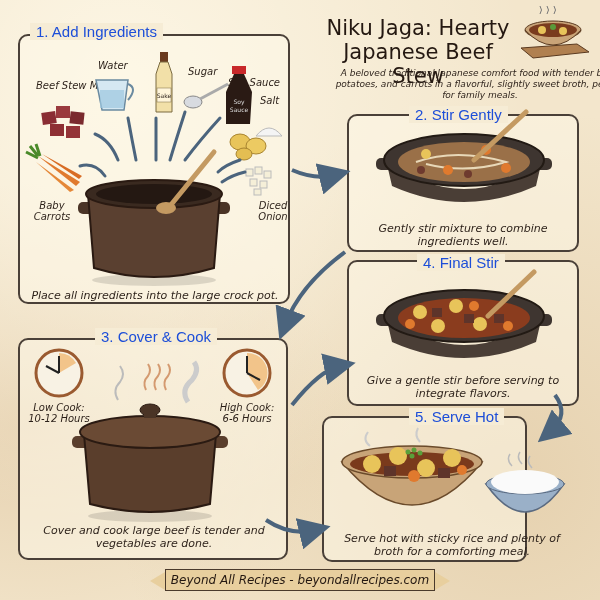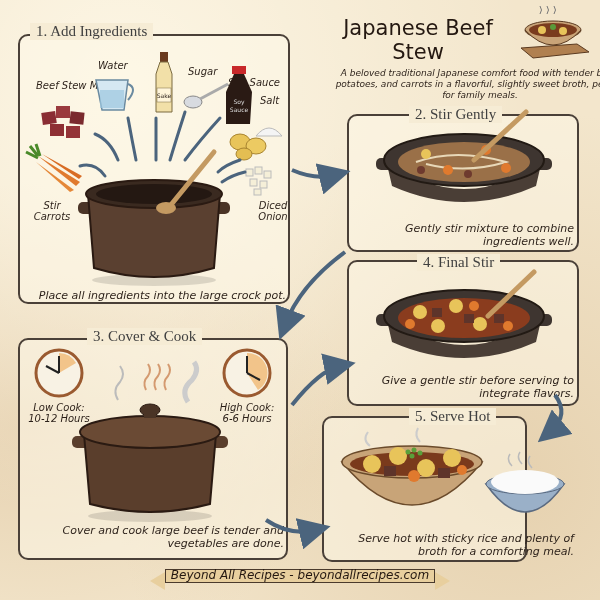--- a/index.html
+++ b/index.html
@@ -17,28 +17,28 @@
   .panel {
     position: absolute;
     border: 2px solid #4a4038;
     border-radius: 10px;
     background: rgba(253,247,232,0.55);
   }
   .panel-title {
     position: absolute;
     background: #f6ecd5;
     padding: 0 6px;
-    font-family: Liberation Serif, serif;
+    font-family: Liberation Sans, sans-serif;
     font-size: 15px;
-    color: #404040;
+    color: #1d4ed8;
     white-space: nowrap;
   }
   .caption {
     position: absolute;
-    text-align: right;
+    text-align: center;
     font-style: italic;
     font-size: 11px;
     line-height: 13px;
     color: #2a1f18;
   }
   .lbl {
     position: absolute;
     font-style: italic;
     font-size: 10px;
     line-height: 11px;
@@ -46,48 +46,49 @@
     color: #2a1f18;
     white-space: nowrap;
   }
   #p1 { left: 18px; top: 34px; width: 272px; height: 270px; }
   #p1 .panel-title { left: 10px; top: -13px; font-size: 15px; }
   #p2 { left: 347px; top: 114px; width: 232px; height: 138px; }
   #p2 .panel-title { left: 60px; top: -10px; }
   #p4 { left: 347px; top: 260px; width: 232px; height: 146px; }
   #p4 .panel-title { left: 68px; top: -8px; }
   #p3 { left: 18px; top: 338px; width: 270px; height: 222px; }
-  #p3 .panel-title { left: 67px; top: -12px; }
+  #p3 .panel-title { left: 75px; top: -12px; }
   #p5 { left: 322px; top: 416px; width: 205px; height: 146px; }
   #p5 .panel-title { left: 85px; top: -10px; }
 
   .title-main {
     position: absolute; left: 318px; top: 16px; width: 200px;
     font-size: 21px; line-height: 24px; color: #241811; text-align: center;
   }
   .subtitle {
     position: absolute; left: 302px; top: 68px; width: 292px;
     font-size: 9px; line-height: 11px; font-style: italic; text-align: center; color: #2a1f18; margin-left: 32px;
   }
   .footer-banner {
-    position: absolute; left: 165px; top: 569px; width: 270px; height: 14px;
+    position: absolute; left: 165px; top: 569px; width: 270px; height: 22px;
     background: #e8cf9e; border: 1.5px solid #4a3a2c;
-    display: flex; align-items: flex-end; justify-content: center;
+    display: flex; align-items: center; justify-content: center;
     font-size: 12px; font-style: italic; color: #241811;
   }
   .ribbon-tail {
     position: absolute; top: 572px; width: 0; height: 0;
     border-top: 9px solid transparent; border-bottom: 9px solid transparent;
   }
   svg { position: absolute; overflow: visible; }
 </style>
 </head>
 <body>
 
 <div class="title-main">
+  <div>Niku Jaga: Hearty</div>
   <div>Japanese Beef Stew</div>
 </div>
 <div class="subtitle">A beloved traditional Japanese comfort food with tender beef, potatoes, and carrots in a flavorful, slightly sweet broth, perfect for family meals.</div>
 
 <svg style="left:515px;top:8px;" width="80" height="54" viewBox="0 0 80 54">
   <path d="M25 6 q3 -4 0 -8 M32 6 q3 -4 0 -8 M39 6 q3 -4 0 -8" stroke="#777" stroke-width="1" fill="none"></path>
   <polygon points="6,40 62,36 74,44 18,50" fill="#b08050" stroke="#5a3a20"></polygon>
   <ellipse cx="38" cy="22" rx="28" ry="9" fill="#c9a478" stroke="#5a3a20"></ellipse>
   <path d="M10 22 q28 30 56 0" fill="#c9a478" stroke="#5a3a20"></path>
   <ellipse cx="38" cy="22" rx="24" ry="7" fill="#7a3c1e"></ellipse>
@@ -97,21 +98,21 @@
 </svg>
 
 <div class="panel" id="p1">
   <div class="panel-title">1. Add Ingredients</div>
 </div>
 <div class="lbl" style="left:36px;top:80px;">Beef Stew Meat</div>
 <div class="lbl" style="left:98px;top:60px;">Water</div>
 <div class="lbl" style="left:188px;top:66px;">Sugar</div>
 <div class="lbl" style="left:228px;top:52px;margin-top:25px;">Soy Sauce</div>
 <div class="lbl" style="left:260px;top:95px;">Salt</div>
-<div class="lbl" style="left:32px;top:200px;width:40px;white-space:normal;">Stir Carrots</div>
+<div class="lbl" style="left:32px;top:200px;width:40px;white-space:normal;">Baby Carrots</div>
 <div class="lbl" style="left:245px;top:200px;width:32px;white-space:normal;margin-left:12px;">Diced Onion</div>
 
 <svg style="left:92px;top:74px;" width="50" height="40">
   <path d="M4 6 L36 6 L32 36 L10 36 Z" fill="#d5e8f2" stroke="#6a8aa0" stroke-width="1.5"></path>
   <path d="M36 10 q10 4 0 16" stroke="#6a8aa0" stroke-width="2" fill="none"></path>
   <rect x="8" y="16" width="24" height="18" fill="#9cc8e0" opacity="0.7"></rect>
 </svg>
 <svg style="left:152px;top:52px;" width="24" height="62">
   <rect x="8" y="0" width="8" height="10" fill="#6a3a1e"></rect>
   <path d="M8 10 L16 10 L20 22 L20 60 L4 60 L4 22 Z" fill="#f2e0a8" stroke="#7a6a40"></path>

